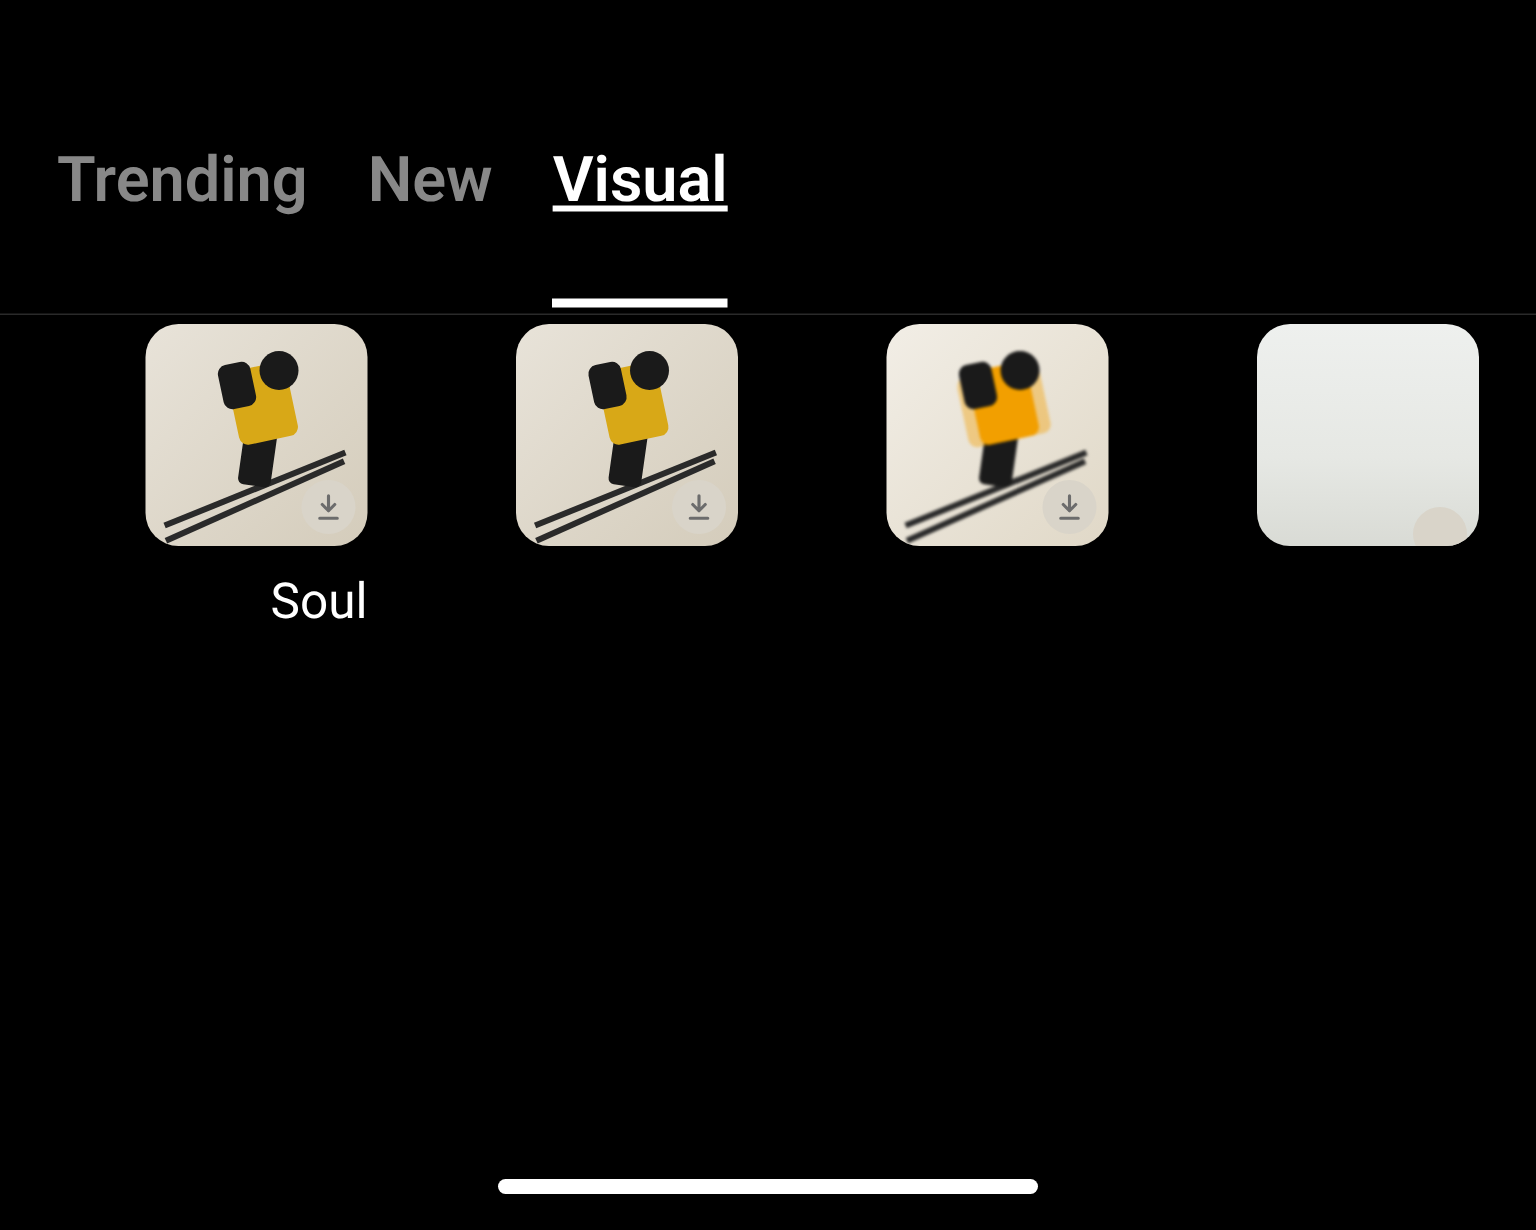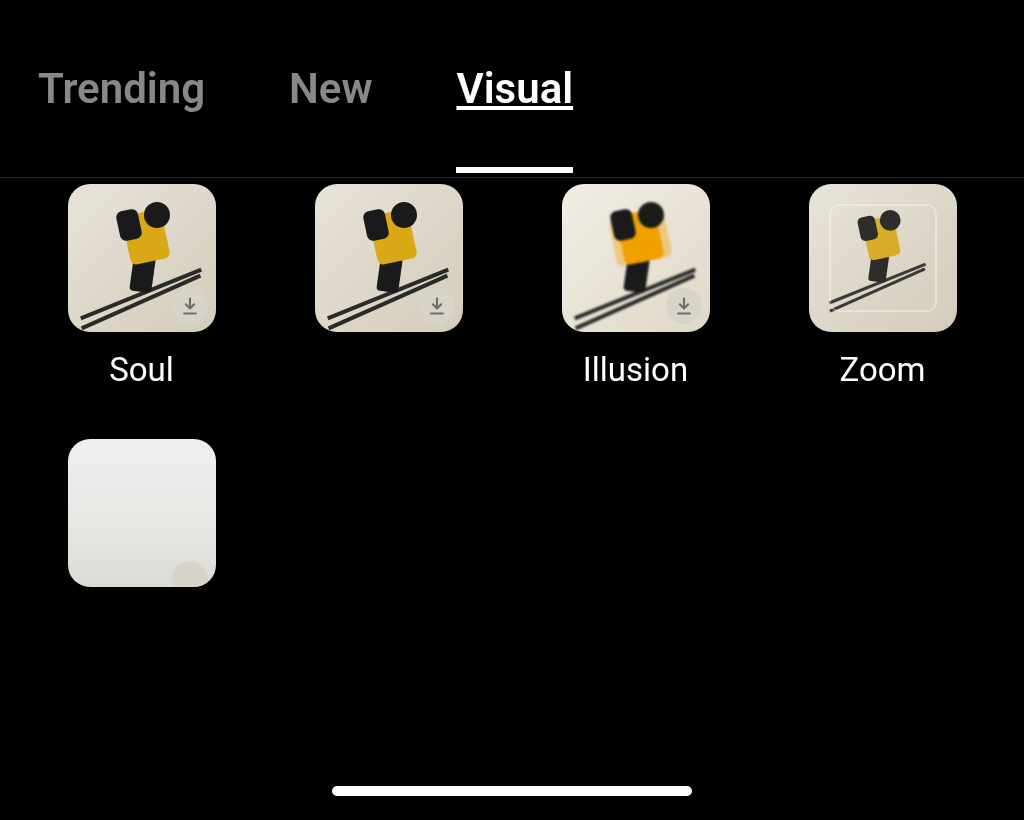--- a/index.html
+++ b/index.html
@@ -14,22 +14,23 @@
       font-family: -apple-system, BlinkMacSystemFont, "Segoe UI", Roboto, Helvetica, Arial, sans-serif;
       overflow: hidden;
       position: relative;
     }
     .tabs {
       display: flex;
       align-items: center;
       padding: 0 38px;
       height: 178px;
       border-bottom: 1px solid #2a2a2a;
-      gap: 84px;
-      position: relative;
+      gap: 40px;
+      position: relative;
+      margin-top: 32px;
     }
     .tab {
       font-size: 42px;
       font-weight: 600;
       color: #888;
       cursor: pointer;
       white-space: nowrap;
       position: relative;
       padding-top: 60px;
       padding-bottom: 60px;
@@ -57,21 +58,21 @@
     .grid {
       display: grid;
       grid-template-columns: repeat(4, 1fr);
       padding: 6px 38px 0 38px;
       column-gap: 40px;
       row-gap: 50px;
     }
     .cell {
       display: flex;
       flex-direction: column;
-      align-items: center;
+      align-items: flex-end;
       cursor: pointer;
     }
     .thumb {
       width: 148px;
       height: 148px;
       border-radius: 22px;
       position: relative;
       overflow: hidden;
       background: linear-gradient(135deg, #e8e3d9 0%, #d4ccbb 100%);
     }
@@ -246,37 +247,23 @@
           <div class="body-part torso"></div>
         <div class="body-part pack"></div>
           <div class="body-part helmet"></div>
       </div>
       <div class="dl-badge">
         <svg viewBox="0 0 24 24">
             <path d="M12 3v12m0 0l-5-5m5 5l5-5M5 21h14" stroke="#6c6c6c" stroke-width="2.5" fill="none" stroke-linecap="round" stroke-linejoin="round"></path>
           </svg>
       </div>
     </div>
-    <div class="label">Illusion</div>
-  </div>
-
-
-  <div class="cell">
-    <div class="thumb zoom">
-      <div class="skier">
-        <div class="body-part ski1"></div>
-          <div class="body-part ski2"></div>
-        <div class="body-part legs"></div>
-          <div class="body-part torso"></div>
-        <div class="body-part pack"></div>
-          <div class="body-part helmet"></div>
-      </div>
-    </div>
-    <div class="label">Zoom</div>
-  </div>
+  </div>
+
+
 
 
 
   <div class="cell">
     <div class="thumb fadeout">
       <div class="skier"></div>
       <div class="dl-badge" style="bottom:-10px;">
         
       </div>
     </div>

